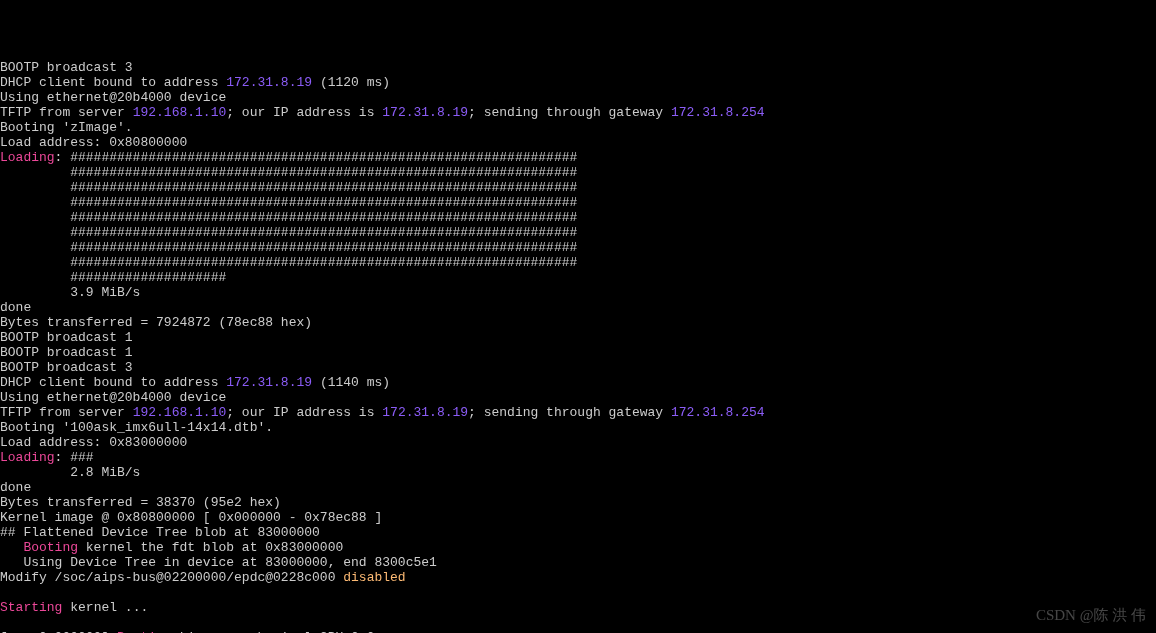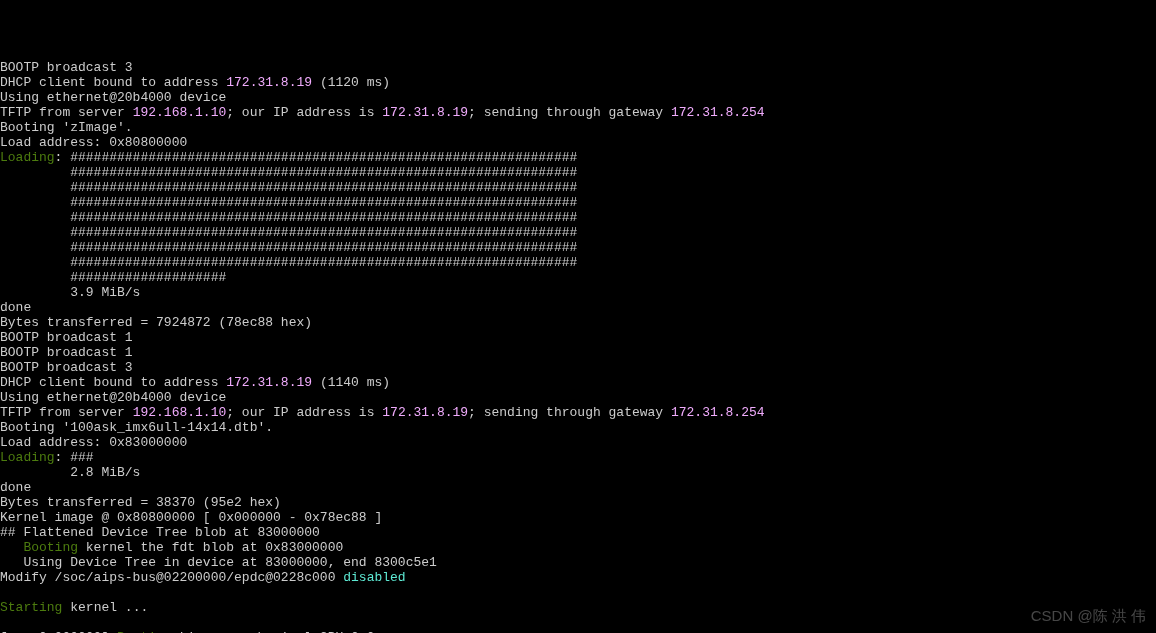--- a/index.html
+++ b/index.html
@@ -16,29 +16,29 @@
       padding: 0;
       width: 1156px;
       height: 633px;
       overflow: hidden;
       white-space: pre;
       position: relative;
     }
     .terminal {
       padding: 0;
     }
-    .magenta { color: #f0abfc; }
-    .cyan { color: #4d7c0f; }
-    .yellow { color: #5eead4; }
+    .magenta { color: #8b5cf6; }
+    .cyan { color: #ec4899; }
+    .yellow { color: #fdba74; }
     .watermark {
       position: absolute;
       right: 10px;
       bottom: 10px;
       color: rgba(200,200,200,0.35);
-      font-family: Liberation Sans, sans-serif;
+      font-family: Liberation Serif, serif;
       font-size: 15px;
     }
   </style>
 </head>
 <body>
 
 
 
 <div class="terminal"><span>BOOTP broadcast 3</span>
 <span><span>DHCP client bound to address </span><span class="magenta">172.31.8.19</span><span> (1120 ms)</span></span>

